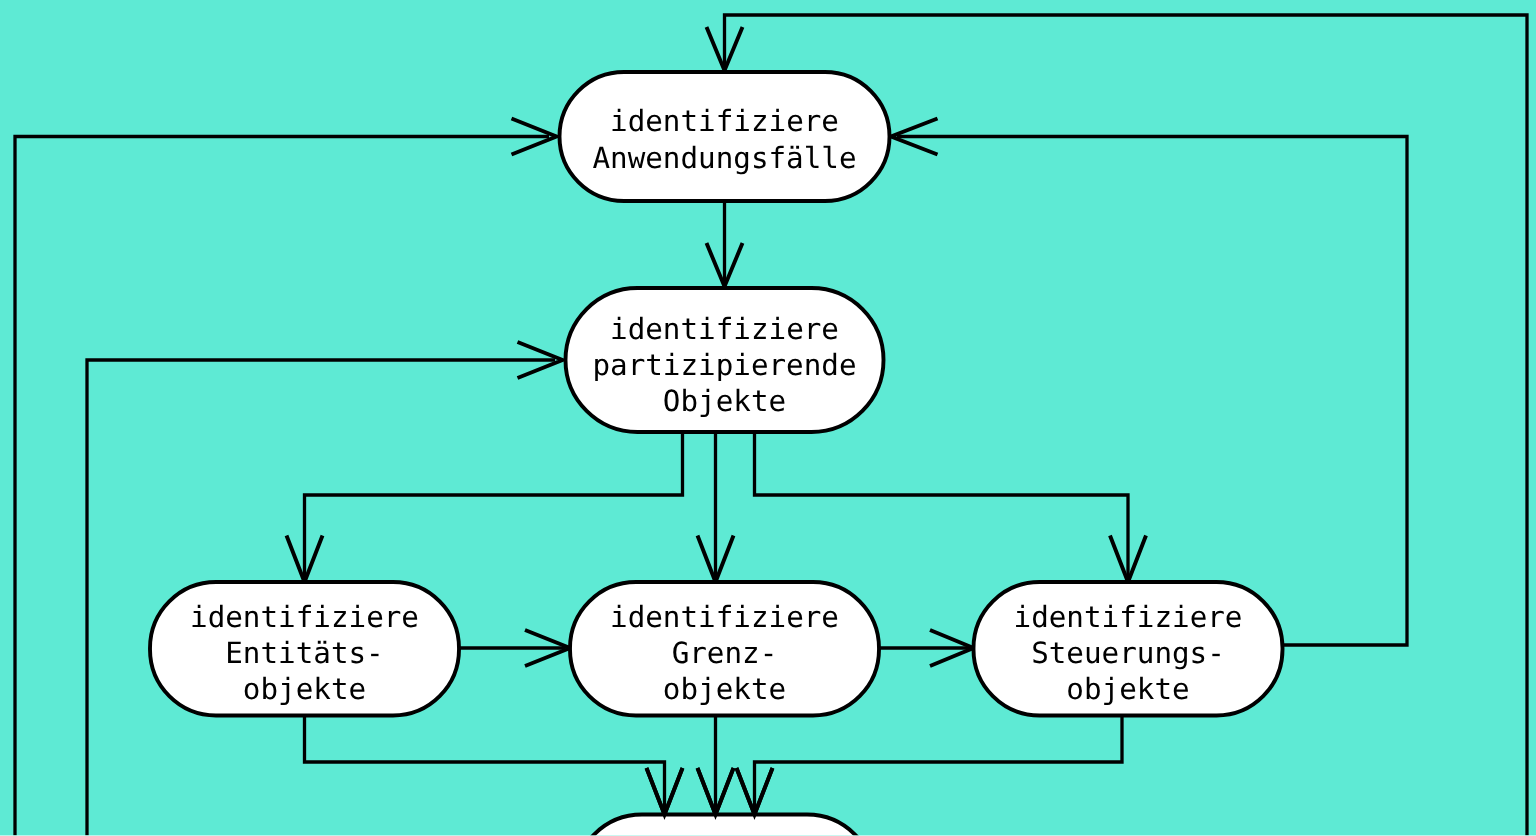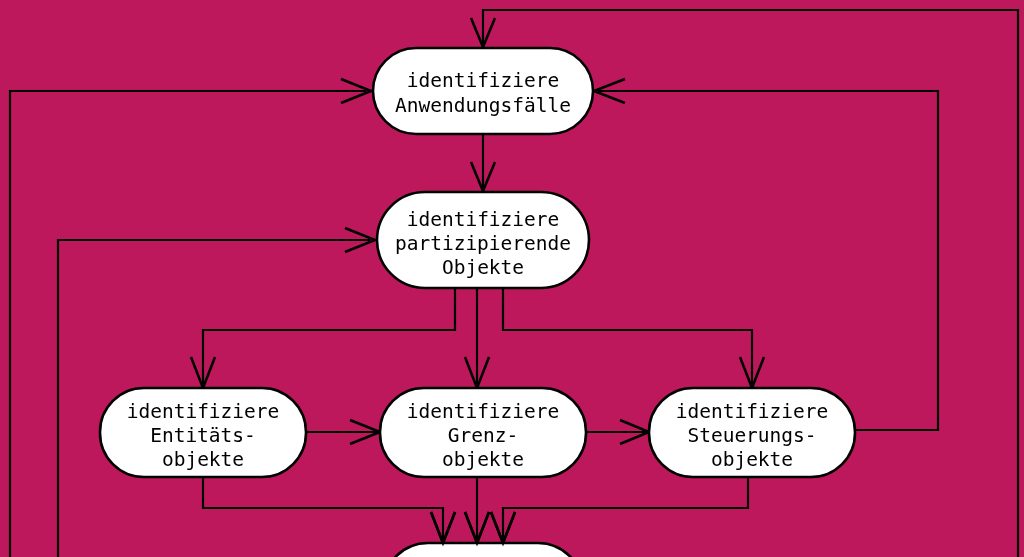--- a/index.html
+++ b/index.html
@@ -1,20 +1,20 @@
 <!DOCTYPE html>
 <html><head>
 <meta charset="utf-8">
 <style>
   html,body{margin:0;padding:0;background:#ffffff;}
   body{
     width:1024px;height:557px;overflow:hidden;
     font-family:"DejaVu Sans Mono","Liberation Mono",monospace;
   }
-  #stage{position:relative;width:1024px;height:557px;background:#be185d;}
+  #stage{position:relative;width:1024px;height:557px;background:#5eead4;}
   svg#diagram{position:absolute;left:0;top:0;width:1024px;height:557px;display:block;}
   .node-shape{fill:#ffffff;stroke:#000000;stroke-width:2.6;}
   .edge{fill:none;stroke:#000000;stroke-width:2.2;stroke-linecap:butt;stroke-linejoin:miter;}
   .arrowhead{fill:none;stroke:#000000;stroke-width:2.6;stroke-linecap:butt;stroke-linejoin:miter;}
   .node-label{
     font-family:"DejaVu Sans Mono","Liberation Mono",monospace;
     font-size:19.5px;fill:#000000;text-anchor:middle;
     letter-spacing:0px;white-space:pre;
   }
 </style>

